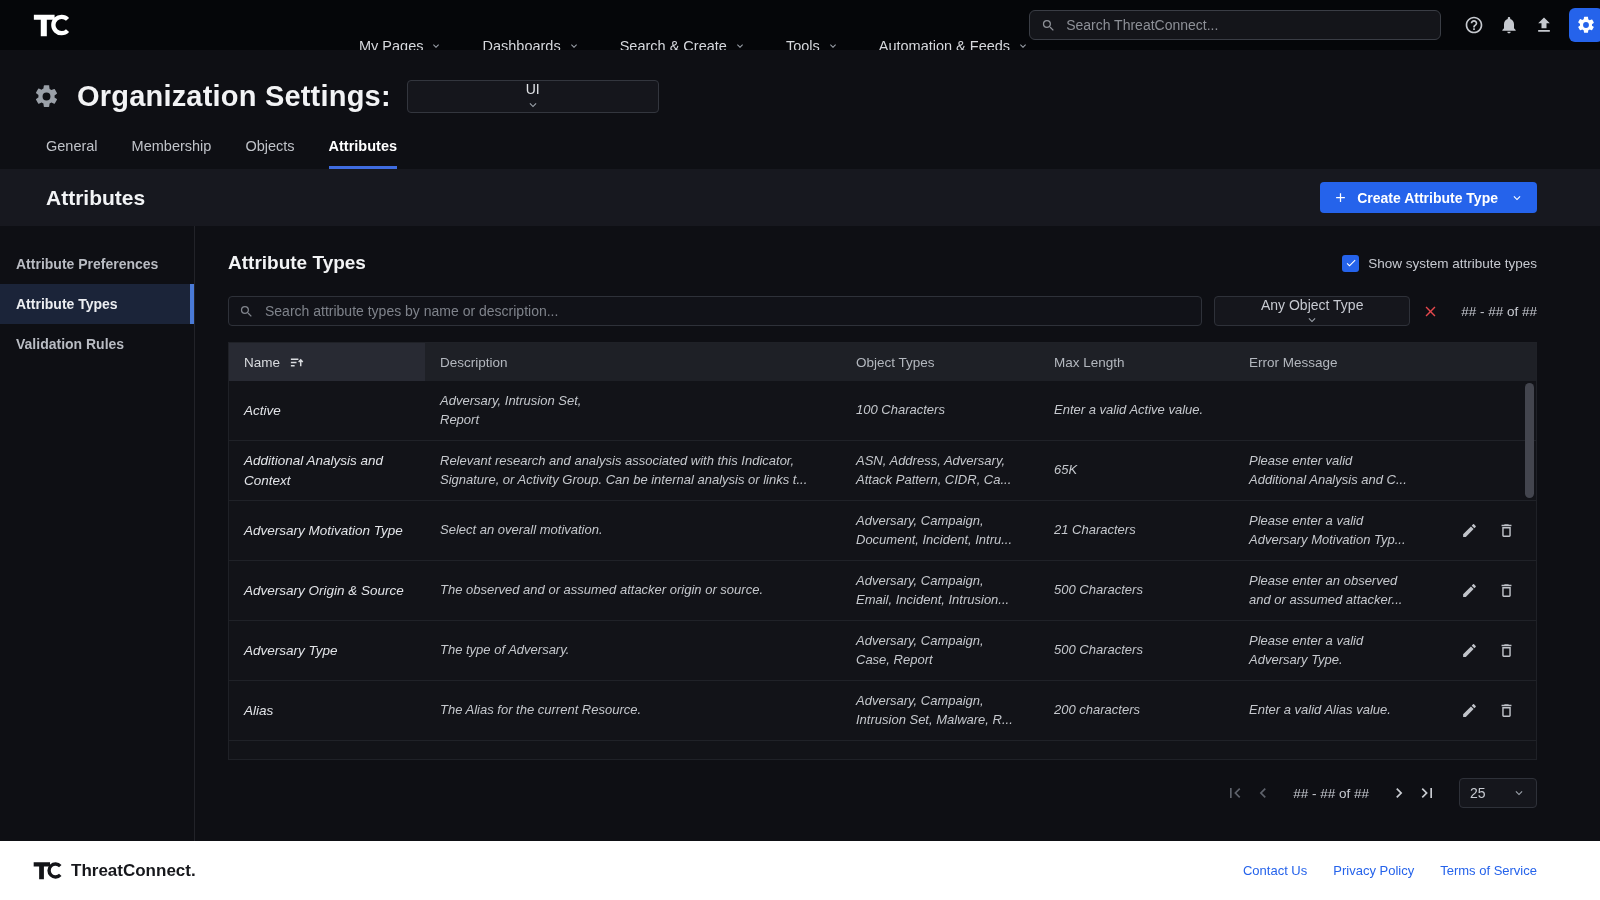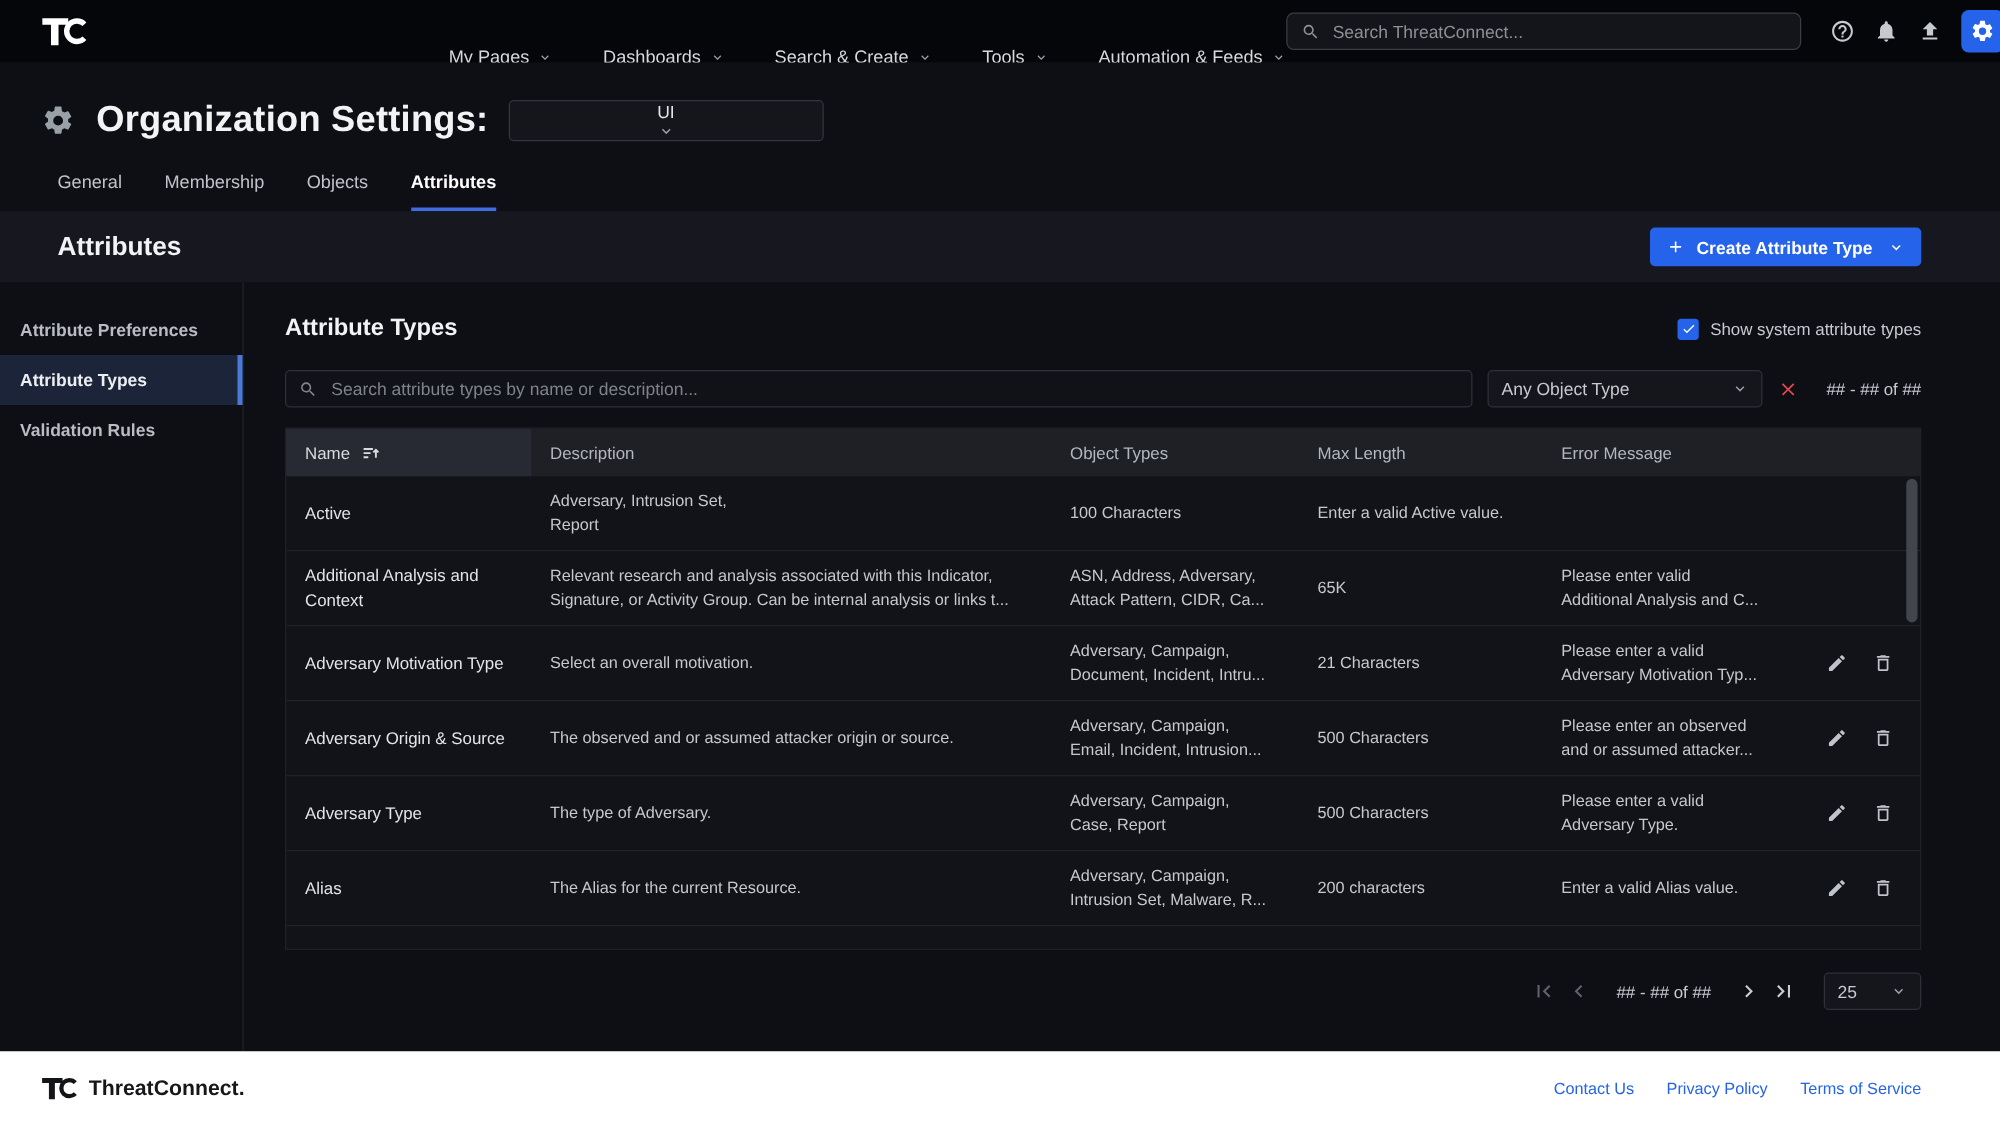--- a/index.html
+++ b/index.html
@@ -74,36 +74,36 @@
 
   .filter-row { display:flex; align-items:center; margin-top:22px; }
   .search-box {
     flex:1; height:30px; border:1px solid #2e3139; background:#111218; border-radius:4px;
     display:flex; align-items:center; gap:9px; padding:0 10px;
   }
   .search-box svg { color:#80848c; flex:0 0 auto; }
   .search-box input { background:transparent; border:0; outline:0; color:#d6d8dd; font-size:14px; width:100%; font-family:"Liberation Sans", sans-serif; }
   .search-box input::placeholder { color:#7f838b; }
   .obj-select {
-    width:220px; height:30px; margin-left:12px; border:1px solid #2e3139; background:#15161c; border-radius:4px;
+    width:196px; height:30px; margin-left:12px; border:1px solid #2e3139; background:#15161c; border-radius:4px;
     display:flex; align-items:center; justify-content:space-between; padding:0 10px;
-    font-size:14px; color:#c7cad1; cursor:pointer;
+    font-size:14px; color:#c7cad1; cursor:pointer;flex-direction:column;
   }
   .obj-select .chev { color:#9aa0a8; }
   .clear-x { color:#e5484d; margin-left:12px; cursor:pointer; display:flex; }
   .results-range { font-size:13.5px; color:#c7cad1; margin-left:22px; white-space:nowrap; }
 
   
   .table { margin-top:16px; position:relative; border:1px solid #1f2127; background:#121318; }
   .grid-cols { display:grid; grid-template-columns:196px 416px 198px 195px 212px 1fr; }
   .thead { height:38px; background:#1e2026; align-items:center; font-size:13.5px; color:#b3b7be; }
   .thead .cell { padding:0 15px; }
   .thead .c-name { background:#282a33; height:38px; display:flex; align-items:center; gap:9px; color:#d9dbdf; cursor:pointer; }
   .tbody { height:378px; overflow:hidden; }
-  .trow { height:60px; align-items:center; border-bottom:1px solid #202228; font-size:13px; }
+  .trow { height:60px; align-items:center; border-bottom:1px solid #202228; font-size:13px;font-style:italic; }
   .trow .cell { padding:0 15px; white-space:pre-line; line-height:1.45; color:#c5c8cd; overflow:hidden; }
   .trow .c-name { color:#e2e4e8; font-size:13.5px; }
   .c-actions { display:flex; gap:20px; padding:0 8px 0 10px; }
   .action-icon { color:#c0c3c9; cursor:pointer; display:flex; }
   .vscroll { position:absolute; top:40px; right:2px; bottom:3px; width:9px; }
   .vthumb { width:9px; height:115px; background:#43454e; border-radius:5px; cursor:pointer; }
 
   
   .pagination { display:flex; align-items:center; justify-content:flex-end; margin-top:18px; }
   .pg-btn { width:28px; height:28px; display:flex; align-items:center; justify-content:center; cursor:pointer; color:#c9ccd2; }

